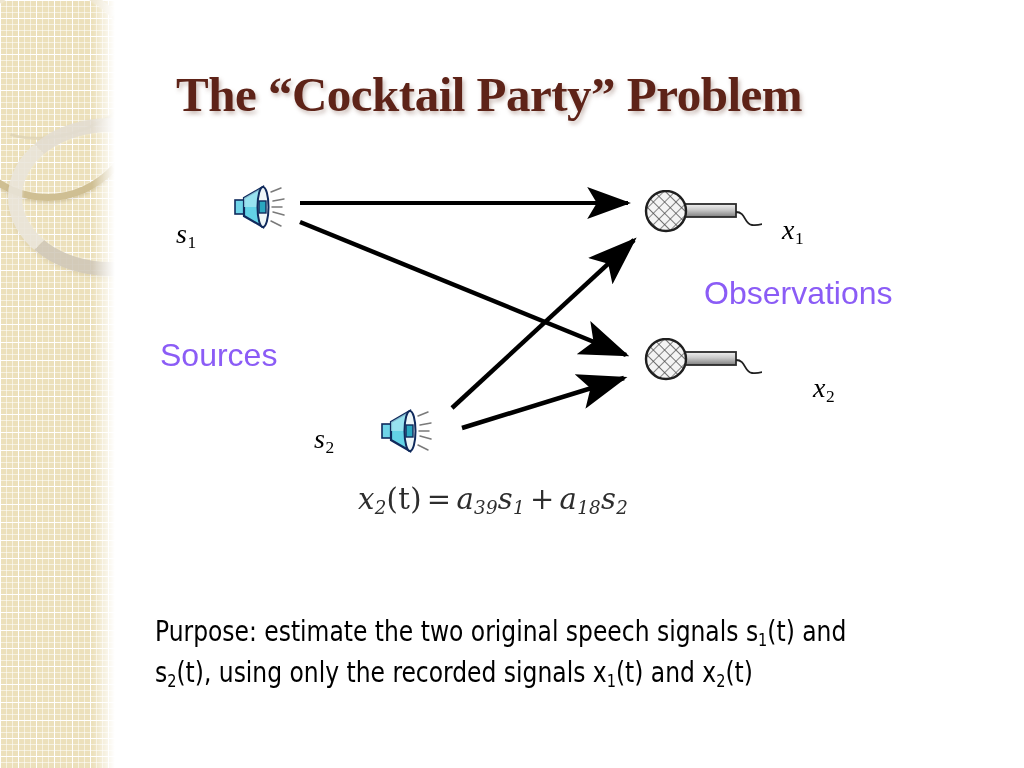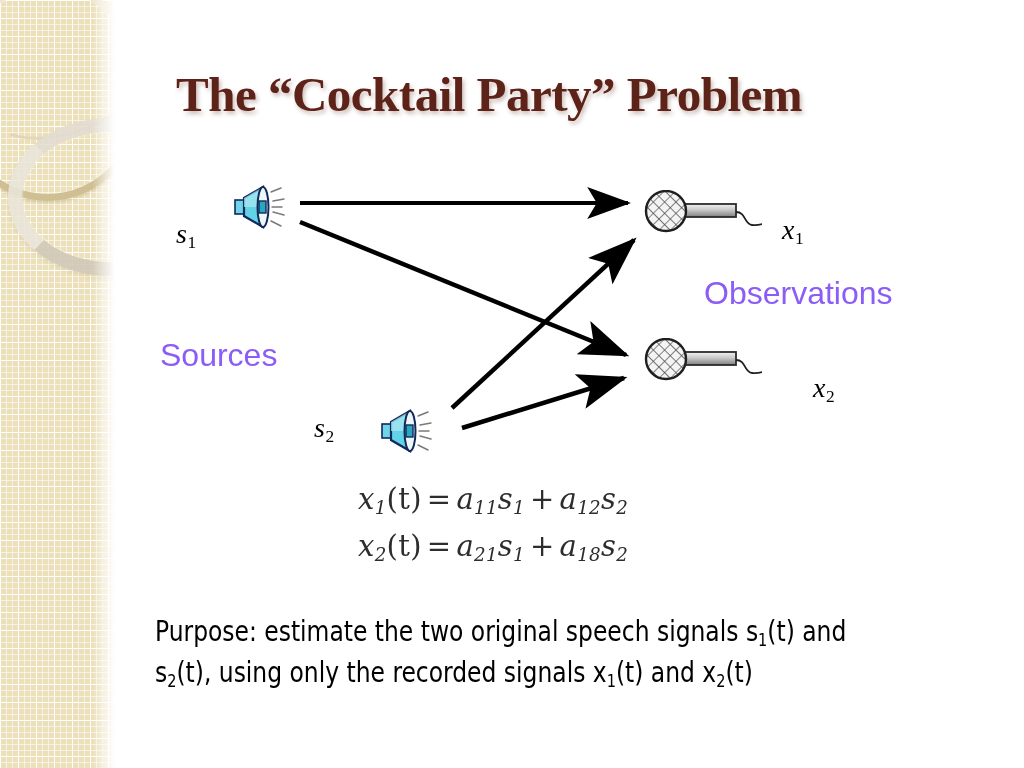--- a/index.html
+++ b/index.html
@@ -125,21 +125,21 @@
     white-space: nowrap;
     text-align: right;
   }
   .math-label sub {
     font-size: 0.62em;
     font-style: normal;
     vertical-align: -0.28em;
     padding-left: 0.5px;
   }
   #label-s1 { left: 176px; top: 218px; }
-  #label-s2 { left: 314px; top: 412px; }
+  #label-s2 { left: 314px; top: 423px; }
   #label-x1 { left: 782px; top: 214px; }
   #label-x2 { left: 785px; top: 372px; margin-left: 28px; }
 
   
   .plain-label {
     position: absolute;
     font-family: Liberation Sans, sans-serif;
     font-size: 32px;
     color: #8b5cf6;
     white-space: nowrap;
@@ -293,21 +293,20 @@
 
 <div class="math-label" id="label-x1"><span>x</span><sub>1</sub></div>
 
 <div class="math-label" id="label-x2"><span>x</span><sub>2</sub></div>
 
 <div class="plain-label" id="label-sources">Sources</div>
 
 <div class="plain-label" id="label-observations">Observations</div>
 
 <div id="equations">
-  <div class="equation"><span>x</span><sub>1</sub><span class="paren">(t)</span><span class="op">=</span><span>a</span><sub>11</sub><span>s</span><sub>1</sub><span class="op">+</span><span>a</span><sub>12</sub><span>s</span><sub>2</sub></div>
-
-  <div class="equation"><span>x</span><sub>2</sub><span class="paren">(t)</span><span class="op">=</span><span>a</span><sub>21</sub><span>s</span><sub>1</sub><span class="op">+</span><span>a</span><sub>18</sub><span>s</span><sub>2</sub></div>
+
+  <div class="equation"><span>x</span><sub>2</sub><span class="paren">(t)</span><span class="op">=</span><span>a</span><sub>39</sub><span>s</span><sub>1</sub><span class="op">+</span><span>a</span><sub>18</sub><span>s</span><sub>2</sub></div>
 </div>
 
 <div id="purpose">
   <div><span>Purpose: estimate the two original speech signals s</span><sub>1</sub><span>(t) and</span></div>
   <div><span>s</span><sub>2</sub><span>(t), using only the recorded signals x</span><sub>1</sub><span>(t)  and x</span><sub>2</sub><span>(t)</span></div>
 </div>
 
 </body></html>

